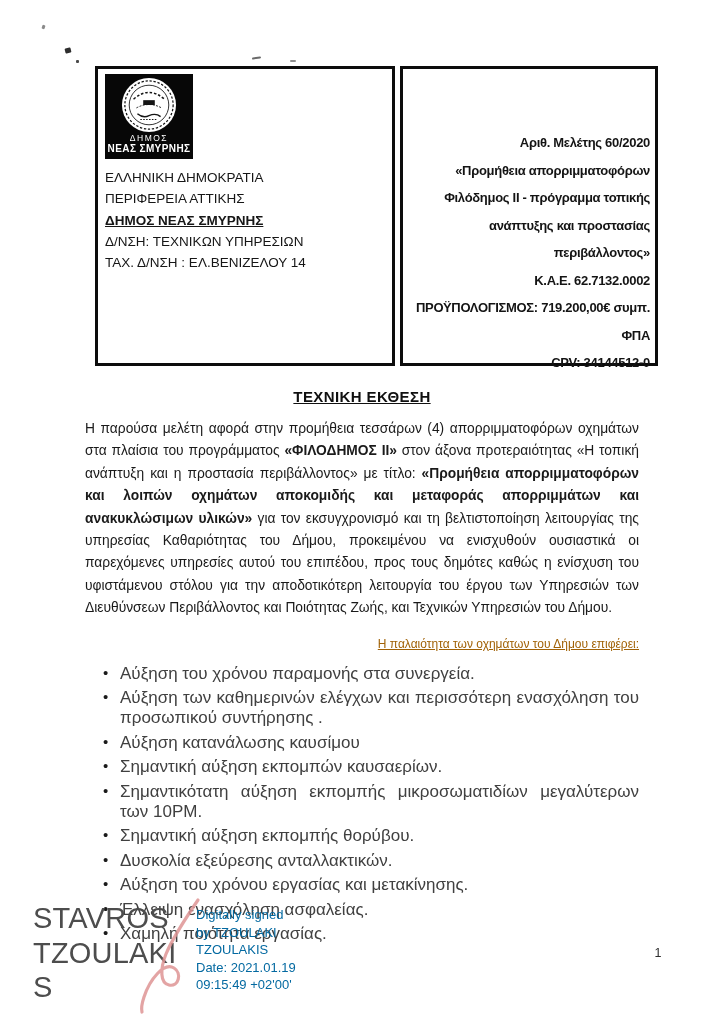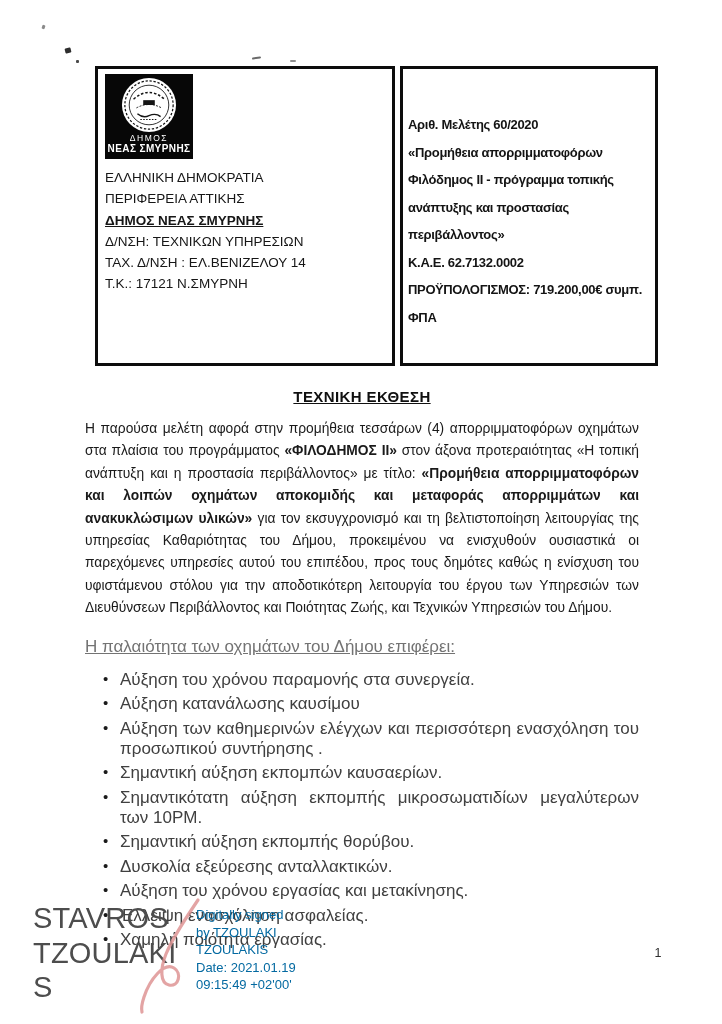--- a/index.html
+++ b/index.html
@@ -12,37 +12,37 @@
   .sp1{left:42px;top:25px;width:3px;height:4px;background:#8a8a8a;transform:rotate(20deg);}
   .sp2{left:65px;top:48px;width:6px;height:5px;background:#2e2e2e;transform:rotate(-15deg);}
   .sp3{left:76px;top:60px;width:3px;height:3px;background:#4a4a4a;}
   .sp4{left:252px;top:57px;width:9px;height:2px;background:#6a6a6a;transform:rotate(-8deg);}
   .sp5{left:290px;top:60px;width:6px;height:2px;background:#8f8f8f;}
 
   
   .header{position:absolute;left:95px;top:66px;width:563px;height:300px;display:flex;gap:5px;}
   .hcell{border:3px solid #0c0c0c;box-sizing:border-box;background:#fff;}
   .hleft{width:300px;padding:5px 8px 0 7px;}
-  .hright{flex:1;padding:42px 5px 0 5px;text-align:left;font-weight:bold;
+  .hright{flex:1;padding:60px 5px 0 5px;text-align:right;font-weight:bold;
           font-size:13px;line-height:27.5px;letter-spacing:-0.3px;color:#141414;}
   .logo{width:88px;height:85px;background:#070707;display:flex;flex-direction:column;align-items:center;}
   .logo svg{margin-top:3px;}
   .logo-l1{color:#fff;font-size:8.5px;letter-spacing:1.5px;line-height:9px;margin-top:1px;}
   .logo-l2{color:#fff;font-size:10px;font-weight:bold;letter-spacing:0.4px;line-height:12px;}
   .hl-lines{margin-top:8px;}
   .hl-line{font-size:13.5px;line-height:21.3px;white-space:nowrap;color:#161616;}
   .hl-line.bold-u{font-weight:bold;text-decoration:underline;}
 
   
   .content{position:absolute;left:85px;top:388px;width:554px;}
   .doc-title{text-align:center;font-weight:bold;text-decoration:underline;
              font-size:15px;letter-spacing:0.4px;color:#101010;}
   .intro{margin:13px 0 0 0;font-size:13.8px;line-height:22.4px;text-align:justify;color:#1a1a1a;}
   .intro .b{font-weight:bold;}
-  .subheading{margin-top:17px;font-size:17px;text-decoration:underline;color:#737373;}
+  .subheading{margin-top:17px;font-size:12px;text-decoration:underline;color:#a16207;text-align:right;}
   .lead{margin:14px 0 0 0;font-size:13.8px;color:#1a1a1a;}
   ul.bullets{list-style:none;margin:13px 0 0 0;padding:0;}
   ul.bullets li{position:relative;padding-left:35px;font-size:17px;line-height:20px;
                 margin-bottom:4.5px;text-align:justify;color:#404040;}
   ul.bullets li::before{content:"•";position:absolute;left:18px;top:-1px;font-size:15px;color:#1a1a1a;}
 
   
   .signature{position:absolute;left:33px;top:901px;display:flex;}
   .sig-name{width:133px;font-size:29px;line-height:34.5px;color:#4d4d4d;letter-spacing:0.2px;}
   .sig-flourish{position:absolute;left:103px;top:-4px;pointer-events:none;}
@@ -76,39 +76,39 @@
         </svg>
         <div class="logo-l1">ΔΗΜΟΣ</div>
         <div class="logo-l2">ΝΕΑΣ ΣΜΥΡΝΗΣ</div>
       </div>
       <div class="hl-lines">
         <div class="hl-line">ΕΛΛΗΝΙΚΗ ΔΗΜΟΚΡΑΤΙΑ</div>
         <div class="hl-line">ΠΕΡΙΦΕΡΕΙΑ ΑΤΤΙΚΗΣ</div>
         <div class="hl-line bold-u">ΔΗΜΟΣ ΝΕΑΣ ΣΜΥΡΝΗΣ</div>
         <div class="hl-line">Δ/ΝΣΗ: ΤΕΧΝΙΚΩΝ ΥΠΗΡΕΣΙΩΝ</div>
         <div class="hl-line">ΤΑΧ. Δ/ΝΣΗ : ΕΛ.ΒΕΝΙΖΕΛΟΥ 14</div>
-        <div class="hl-line">Τ.Κ.: 17121 Ν.ΣΜΥΡΝΗ</div>
       </div>
     </div>
     <div class="hcell hright">
       <div>Αριθ. Μελέτης 60/2020</div>
       <div>«Προμήθεια απορριμματοφόρων Φιλόδημος ΙΙ - πρόγραμμα τοπικής ανάπτυξης και προστασίας περιβάλλοντος»</div>
       <div>Κ.Α.Ε. 62.7132.0002</div>
       <div>ΠΡΟΫΠΟΛΟΓΙΣΜΟΣ: 719.200,00€ συμπ. ΦΠΑ</div>
+      <div>CPV: 34144512-0</div>
     </div>
   </div>
 
   <div class="content">
     <div class="doc-title">ΤΕΧΝΙΚΗ ΕΚΘΕΣΗ</div>
     <p class="intro"><span>Η παρούσα μελέτη αφορά στην προμήθεια τεσσάρων (4) απορριμματοφόρων οχημάτων στα πλαίσια του προγράμματος </span><span class="b">«ΦΙΛΟΔΗΜΟΣ ΙΙ»</span><span> στον άξονα προτεραιότητας «Η τοπική ανάπτυξη και η προστασία περιβάλλοντος» με τίτλο: </span><span class="b">«Προμήθεια απορριμματοφόρων και λοιπών οχημάτων αποκομιδής και μεταφοράς απορριμμάτων και ανακυκλώσιμων υλικών»</span><span> για τον εκσυγχρονισμό και τη βελτιστοποίηση λειτουργίας της υπηρεσίας Καθαριότητας του Δήμου, προκειμένου να ενισχυθούν ουσιαστικά οι παρεχόμενες υπηρεσίες αυτού του επιπέδου, προς τους δημότες καθώς η ενίσχυση του υφιστάμενου στόλου για την αποδοτικότερη λειτουργία του έργου των Υπηρεσιών των Διευθύνσεων Περιβάλλοντος και Ποιότητας Ζωής, και Τεχνικών Υπηρεσιών του Δήμου.</span></p>
     <div class="subheading">Η παλαιότητα των οχημάτων του Δήμου επιφέρει:</div>
     <ul class="bullets">
       <li>Αύξηση του χρόνου παραμονής στα συνεργεία.</li>
+      <li>Αύξηση των καθημερινών ελέγχων και περισσότερη ενασχόληση του προσωπικού συντήρησης .</li>
       <li>Αύξηση κατανάλωσης καυσίμου</li>
-      <li>Αύξηση των καθημερινών ελέγχων και περισσότερη ενασχόληση του προσωπικού συντήρησης .</li>
       <li>Σημαντική αύξηση εκπομπών καυσαερίων.</li>
       <li>Σημαντικότατη αύξηση εκπομπής μικροσωματιδίων μεγαλύτερων των 10PM.</li>
       <li>Σημαντική αύξηση εκπομπής θορύβου.</li>
       <li>Δυσκολία εξεύρεσης ανταλλακτικών.</li>
       <li>Αύξηση του χρόνου εργασίας και μετακίνησης.</li>
       <li>Έλλειψη ενασχόληση ασφαλείας.</li>
       <li>Χαμηλή ποιότητα εργασίας.</li>
     </ul>
   </div>
 

